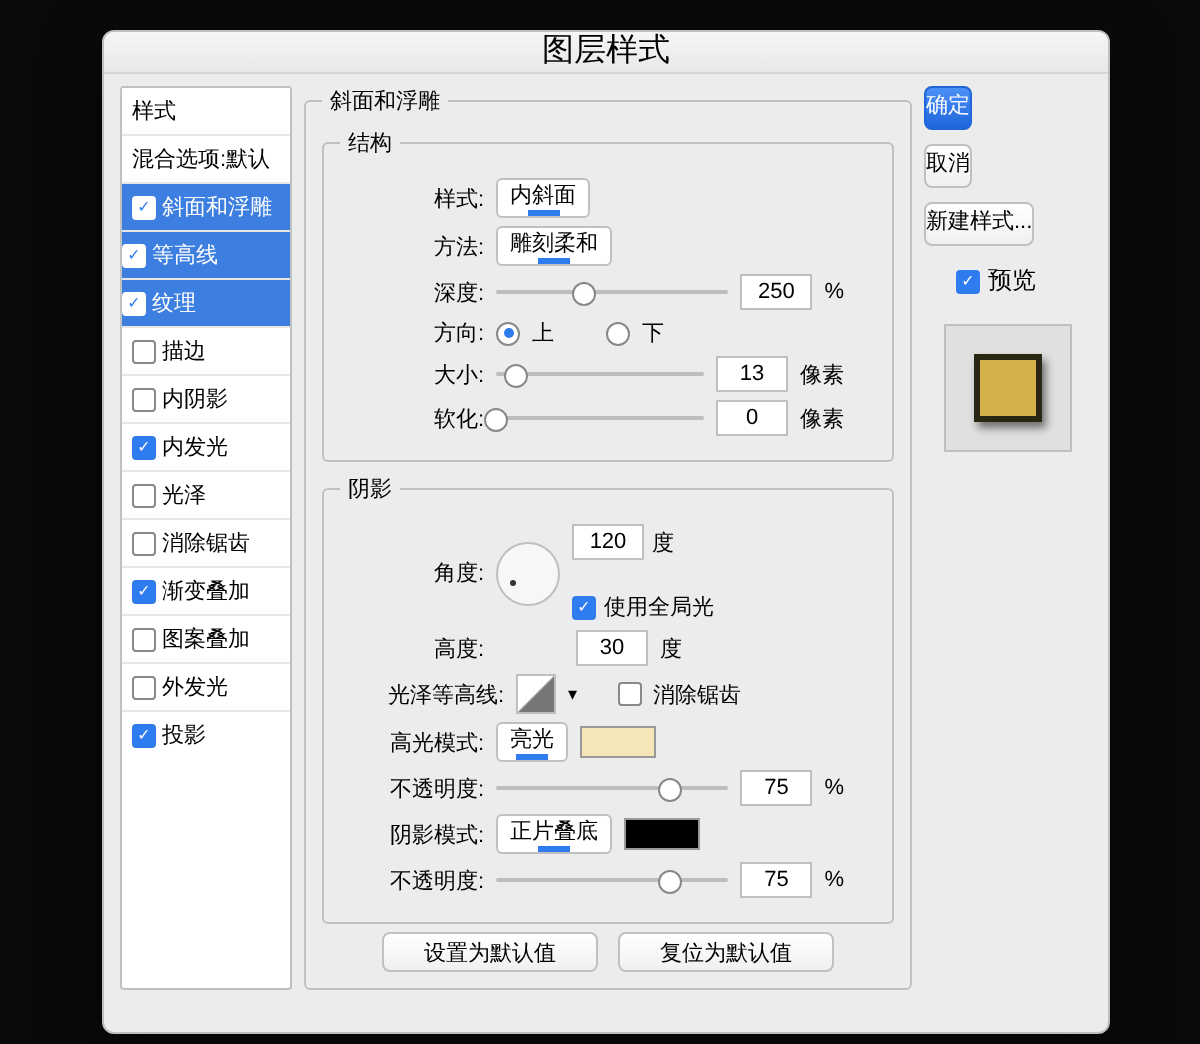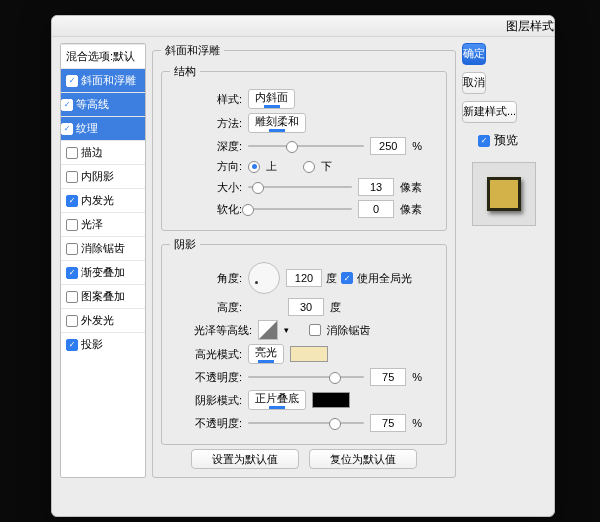--- a/index.html
+++ b/index.html
@@ -1,18 +1,18 @@
 <!DOCTYPE html>
 <html><head>
 <meta charset="utf-8">
 <style>
   body { margin:0; background:#0a0a0a; font-family:-apple-system,"PingFang SC","Helvetica Neue",Arial,sans-serif; font-size:11px; color:#000; }
   .wrap { width:600px; height:522px; margin:0 auto; position:relative; }
   .dialog { position:absolute; left:51px; top:15px; width:502px; height:500px; background:#ececec; border:1px solid #bfbfbf; border-radius:6px; box-shadow:0 8px 30px rgba(0,0,0,.5); overflow:hidden; }
-  .titlebar { height:20px; line-height:20px; text-align:right; font-size:12px; border-bottom:1px solid #d5d5d5; background:linear-gradient(#f6f6f6,#e8e8e8); }
+  .titlebar { height:20px; line-height:20px; text-align:center; font-size:16px; border-bottom:1px solid #d5d5d5; background:linear-gradient(#f6f6f6,#e8e8e8); }
   .content { display:flex; padding:6px 8px 8px 8px; gap:6px; }
   .sidebar { width:84px; border:1px solid #c0c0c0; background:#fff; border-radius:2px; display:flex; flex-direction:column; }
   .side-head { padding:4px 5px; font-size:11px; background:#fff; }
   .side-item { padding:4px 5px; font-size:11px; border-top:1px solid #e6e6e6; display:flex; align-items:center; gap:3px; cursor:default; }
   .side-item.sel { background:#3d7fe0; color:#fff; }
   .side-item.sub { padding-left:0; }
   .side-item .cb { width:10px; height:10px; border:1px solid #888; border-radius:2px; background:#fff; display:inline-flex; align-items:center; justify-content:center; font-size:8px; line-height:1; color:#fff; }
   .side-item .cb.on { background:#2f7bf0; border-color:#2f7bf0; }
   .side-item.sel .cb { border-color:#fff; }
   .side-item.sel .cb.on { background:#fff; color:#2f7bf0; }
@@ -50,20 +50,21 @@
 </style>
 </head>
 <body>
 
 <div class="wrap">
   <div class="dialog">
     <div class="titlebar">图层样式</div>
     <div class="content">
 
       <div class="sidebar">
+        <div class="side-head">样式</div>
         <div id="sidebar-items">
             <div class="side-item">
               <span>混合选项:默认</span>
             </div>
             <div class="side-item sel">
               <span class="cb on"></span>
               <span>斜面和浮雕</span>
             </div>
             <div class="side-item sub sel">
               <span class="cb on"></span>
@@ -171,21 +172,21 @@
               <span class="unit">像素</span>
             </div>
           </fieldset>
 
           <fieldset style="margin-top:6px">
             <legend>阴影</legend>
 
             <div class="row">
               <span class="lbl">角度:</span>
               <div class="anglepad"></div>
-              <div style="display:flex;flex-direction:row;gap:4px">
+              <div style="display:flex;flex-direction:column;gap:16px">
                 <div style="display:flex;align-items:center;gap:4px">
                   <input class="numbox" value="120" style="">
                   <span class="unit">度</span>
                 </div>
                 <div style="display:flex;align-items:center;gap:4px">
                   <span class="tiny-cb on"></span>
                   <span>使用全局光</span>
                 </div>
               </div>
             </div>

